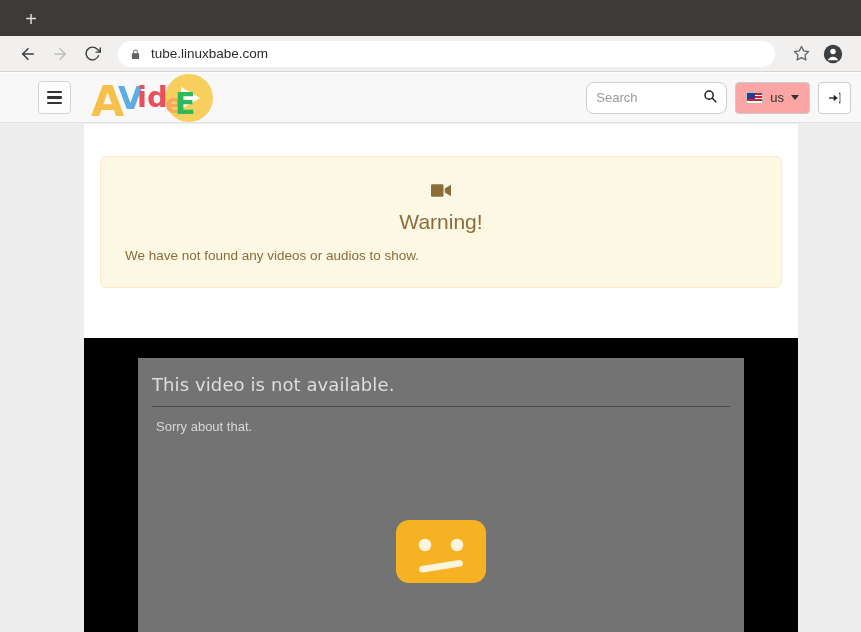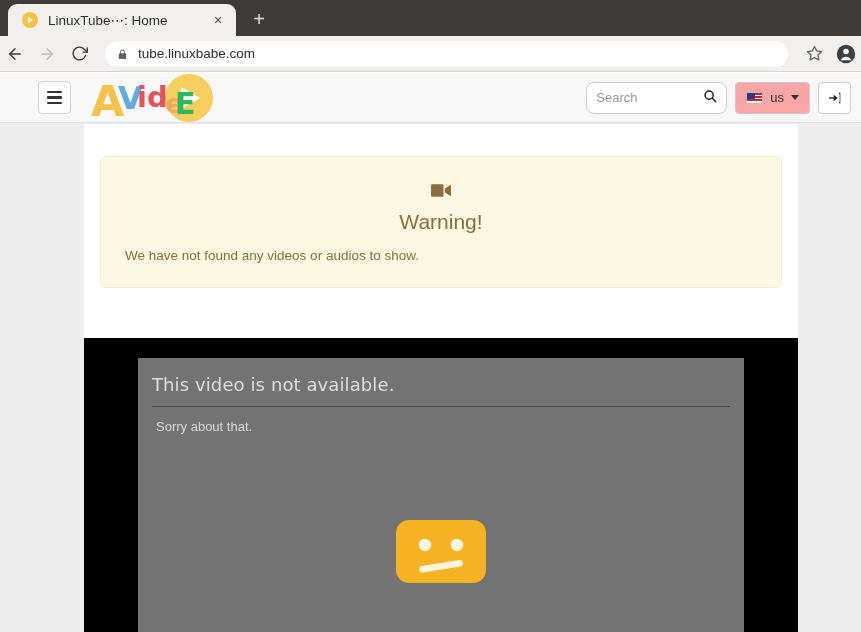--- a/index.html
+++ b/index.html
@@ -73,21 +73,21 @@
     line-height: 1;
     border-radius: 4px;
     cursor: pointer;
   }
 
   .navbar {
     height: 36px;
     background: #f1f0ee;
     display: flex;
     align-items: center;
-    padding: 0 1px;
+    padding: 0 14px;
     gap: 4px;
     border-bottom: 1px solid #d6d4d0;
   }
   .navbtn {
     width: 28px; height: 28px;
     display: flex; align-items: center; justify-content: center;
     color: #3d3d3d;
     border-radius: 50%;
     cursor: pointer;
   }
@@ -313,25 +313,20 @@
     display: flex;
     justify-content: center;
   }
 </style>
 </head>
 <body>
 
 <div class="browser">
 
   <div class="tabstrip">
-    <div class="tab">
-      <span class="tab-favicon"></span>
-      <span class="tab-title">LinuxTube⋯: Home</span>
-      <span class="tab-close">×</span>
-    </div>
     <div class="newtab">+</div>
   </div>
 
   <div class="navbar">
     <div class="navbtn">
       <svg width="18" height="18" viewBox="0 0 24 24" fill="none" stroke="currentColor" stroke-width="2" stroke-linecap="round" stroke-linejoin="round">
         <line x1="19" y1="12" x2="5" y2="12"></line>
           <polyline points="12 19 5 12 12 5"></polyline>
       </svg>
     </div>

